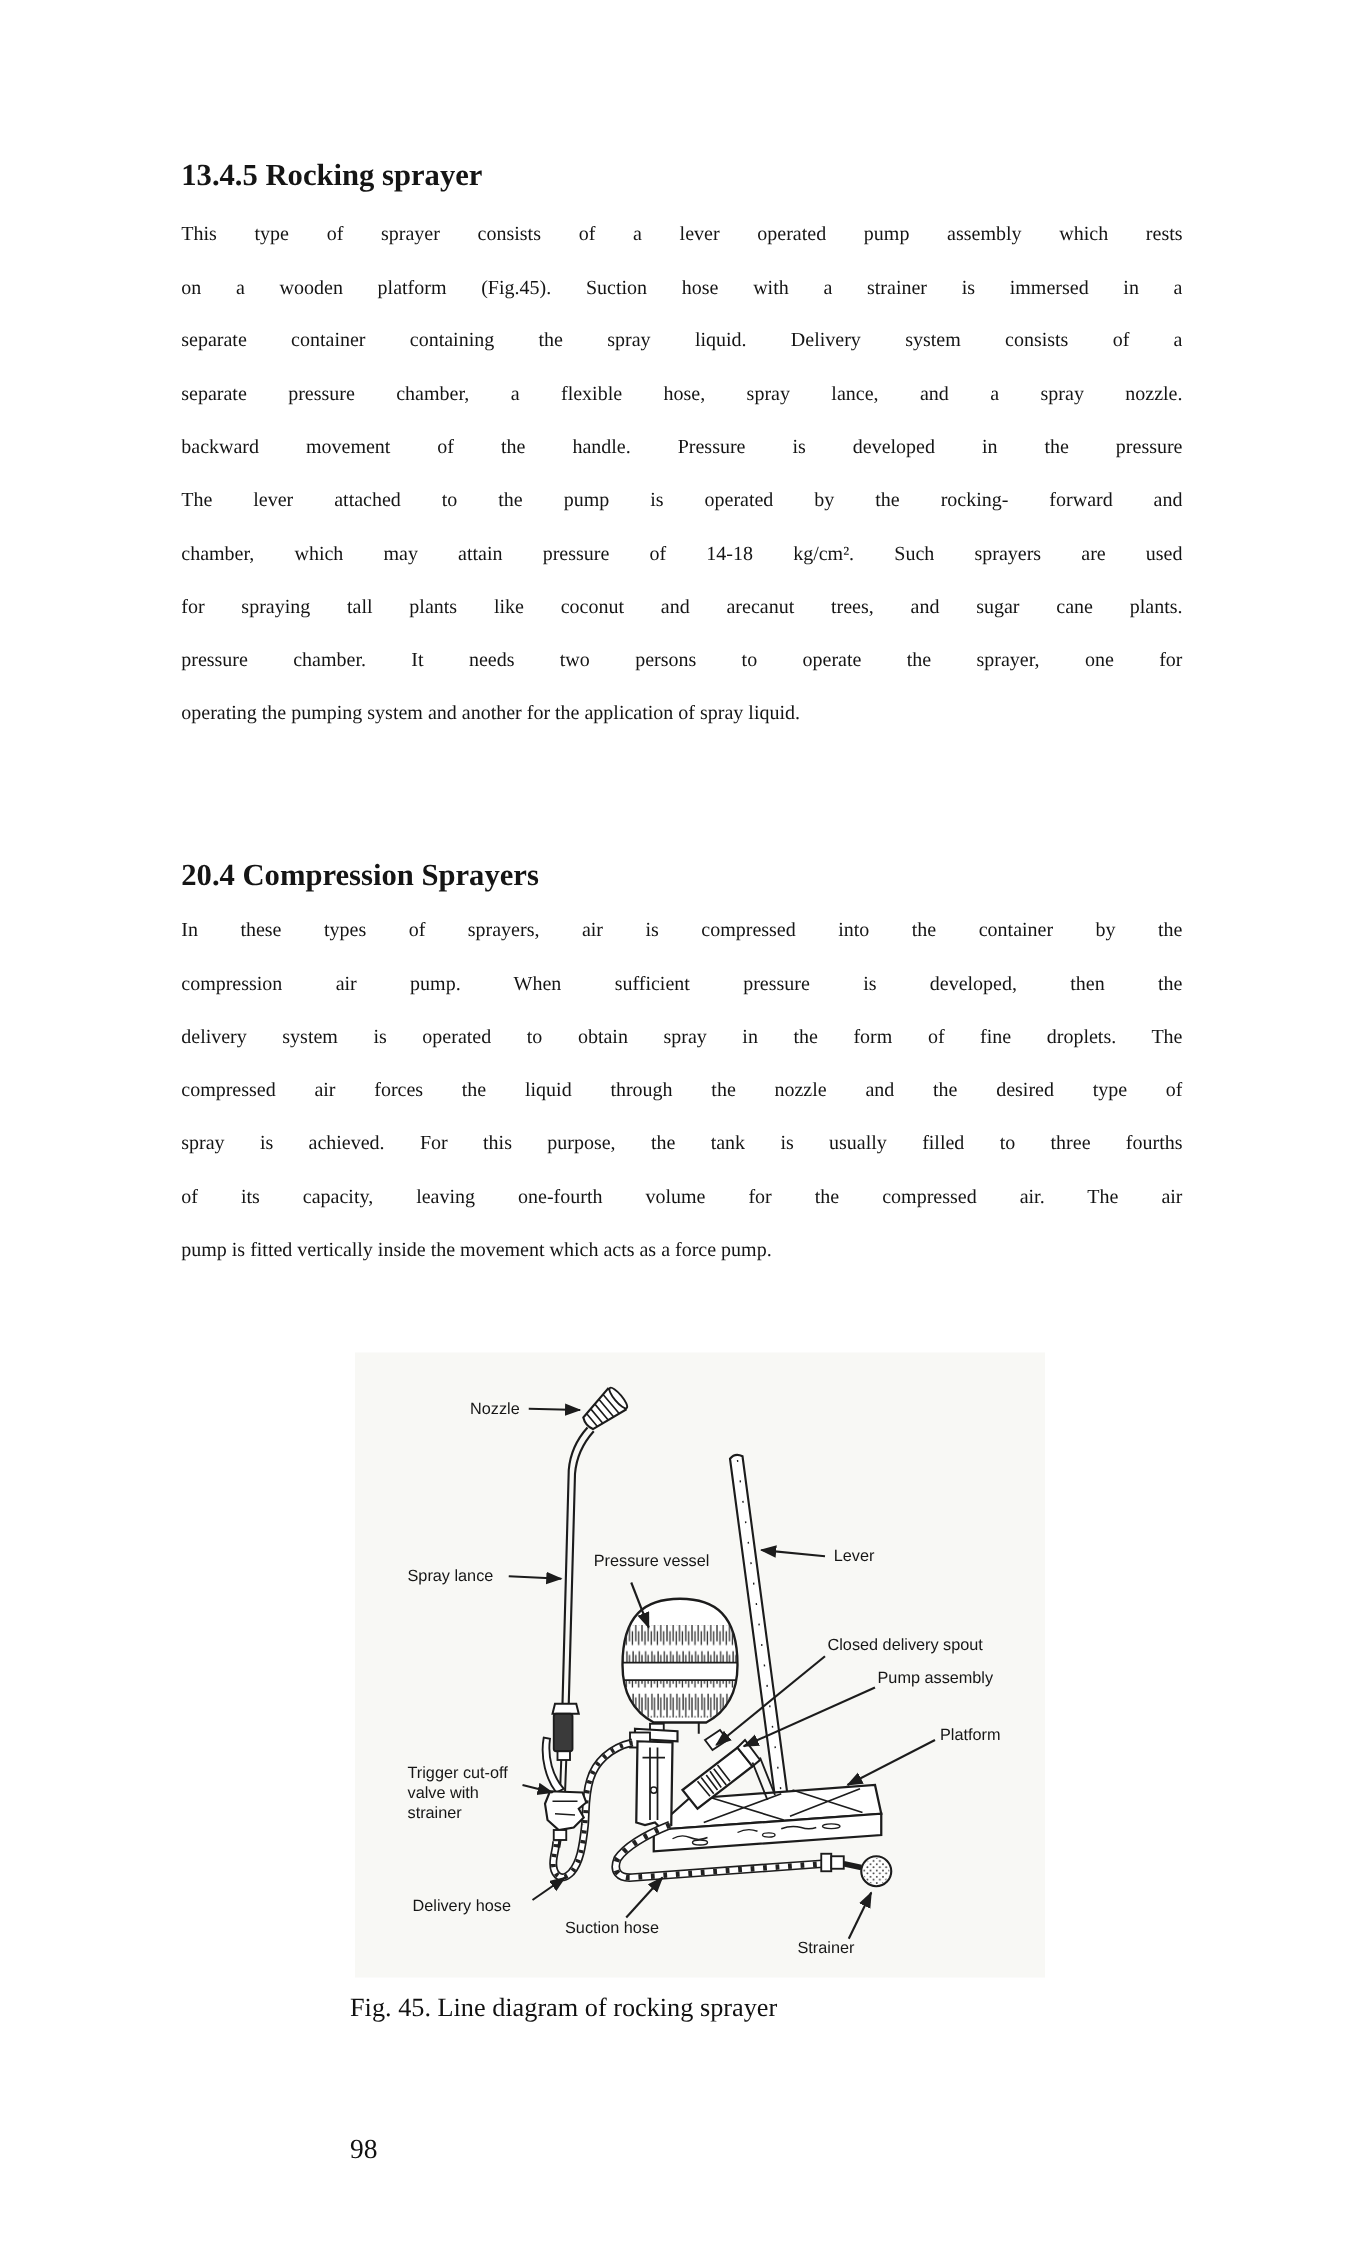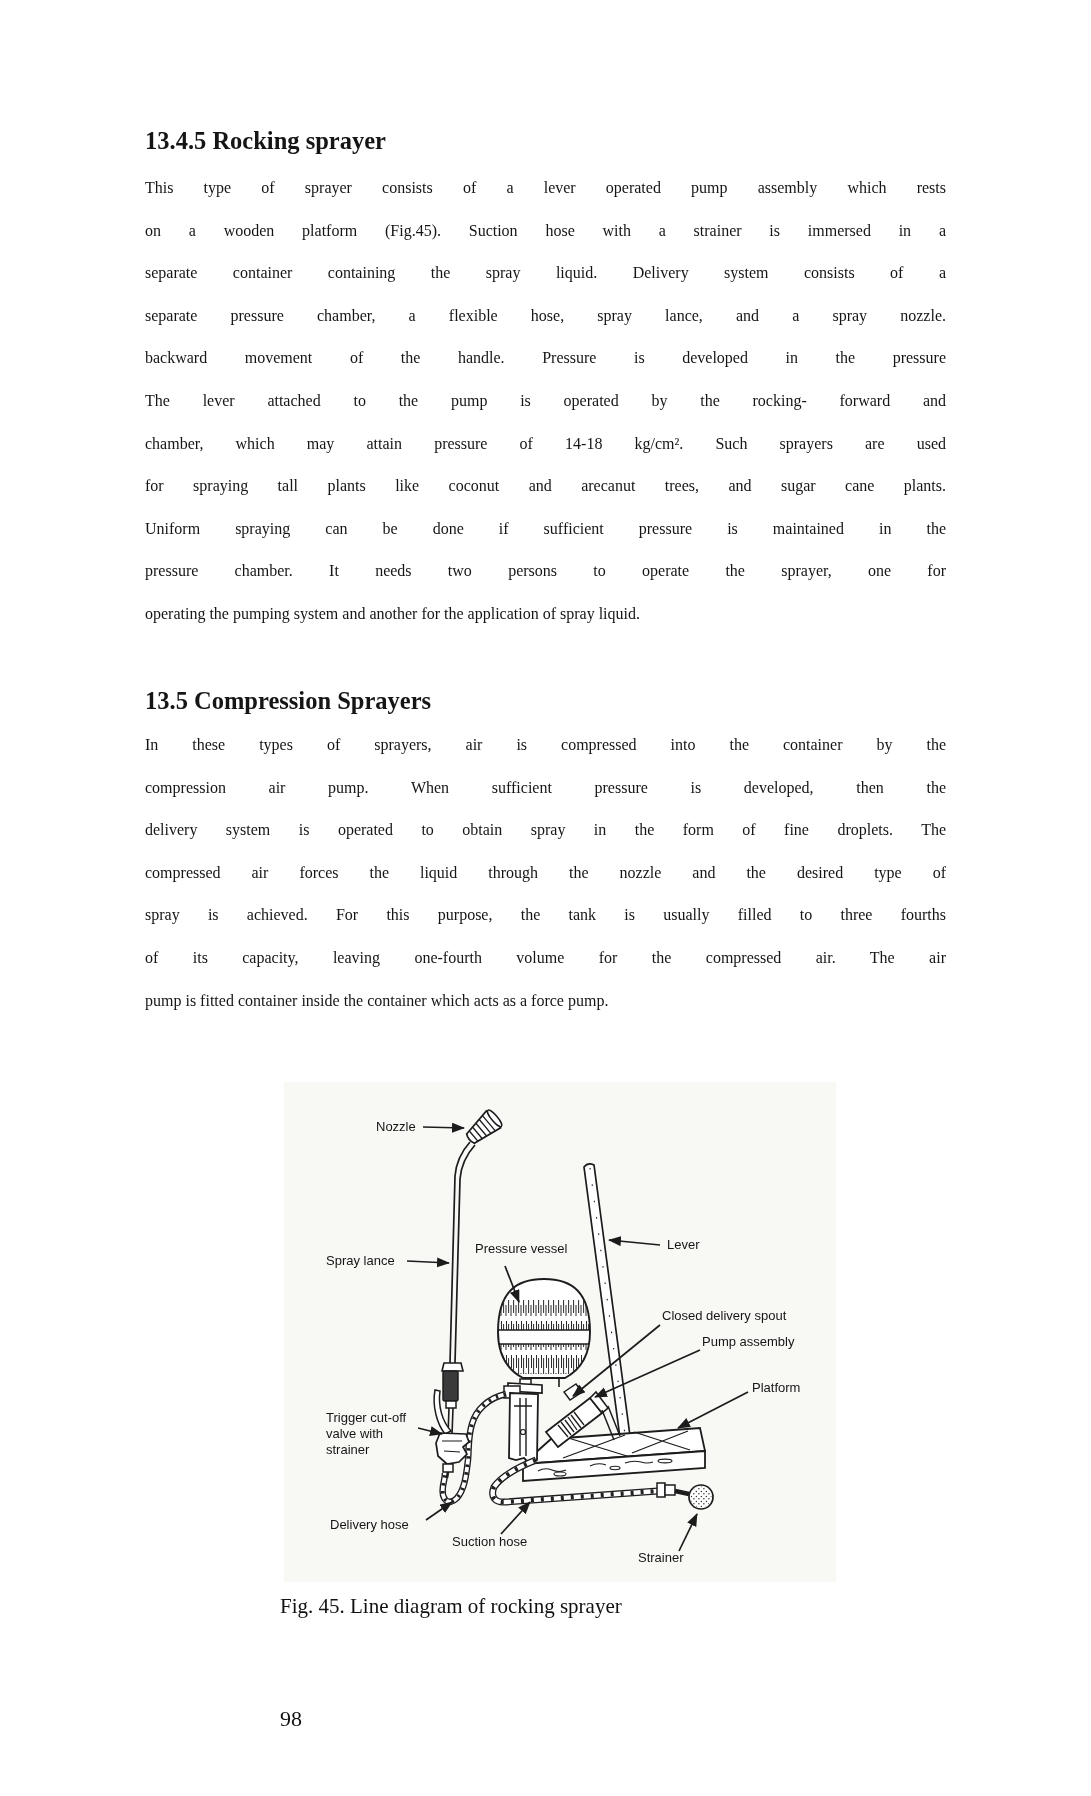--- a/index.html
+++ b/index.html
@@ -39,36 +39,35 @@
 </div>
 <div class="textblock" style="top:167px;">
   <div class="line">This type of sprayer consists of a lever operated pump assembly which rests</div>
   <div class="line">on a wooden platform (Fig.45). Suction hose with a strainer is immersed in a</div>
   <div class="line">separate container containing the spray liquid. Delivery system consists of a</div>
   <div class="line">separate pressure chamber, a flexible hose, spray lance, and a spray nozzle.</div>
   <div class="line">backward movement of the handle. Pressure is developed in the pressure</div>
   <div class="line">The lever attached to the pump is operated by the rocking- forward and</div>
   <div class="line">chamber, which may attain pressure of 14-18 kg/cm². Such sprayers are used</div>
   <div class="line">for spraying tall plants like coconut and arecanut trees, and sugar cane plants.</div>
-  <div class="line">Uniform spraying can be done if sufficient pressure is maintained in the</div>
   <div class="line">pressure chamber. It needs two persons to operate the sprayer, one for</div>
   <div class="line last">operating the pumping system and another for the application of spray liquid.</div>
 </div>
 
 <div class="textblock" style="top:684px;">
-  <div class="heading">13.5 Compression Sprayers</div>
+  <div class="heading">20.4 Compression Sprayers</div>
 </div>
 <div class="textblock" style="top:724px;">
   <div class="line">In these types of sprayers, air is compressed into the container by the</div>
   <div class="line">compression air pump. When sufficient pressure is developed, then the</div>
   <div class="line">delivery system is operated to obtain spray in the form of fine droplets. The</div>
   <div class="line">compressed air forces the liquid through the nozzle and the desired type of</div>
   <div class="line">spray is achieved. For this purpose, the tank is usually filled to three fourths</div>
   <div class="line">of its capacity, leaving one-fourth volume for the compressed air. The air</div>
-  <div class="line last">pump is fitted container inside the container which acts as a force pump.</div>
+  <div class="line last">pump is fitted vertically inside the movement which acts as a force pump.</div>
 </div>
 
 <div id="figure-wrap">
 <svg width="560" height="520" viewBox="0 0 560 520" xmlns="http://www.w3.org/2000/svg">
   <defs>
     <marker id="ah" markerUnits="userSpaceOnUse" markerWidth="14" markerHeight="11" refX="12" refY="5" orient="auto">
       <path d="M0,0 L13,5 L0,10 Z" fill="#1c1c1c"></path>
     </marker>
     <pattern id="vh" width="5" height="34" patternUnits="userSpaceOnUse">
       <path d="M1.5,3 L1.5,16 M3.6,6 L3.6,29 M1,21 L1,32" stroke="#2a2a2a" stroke-width="1" fill="none"></path>

